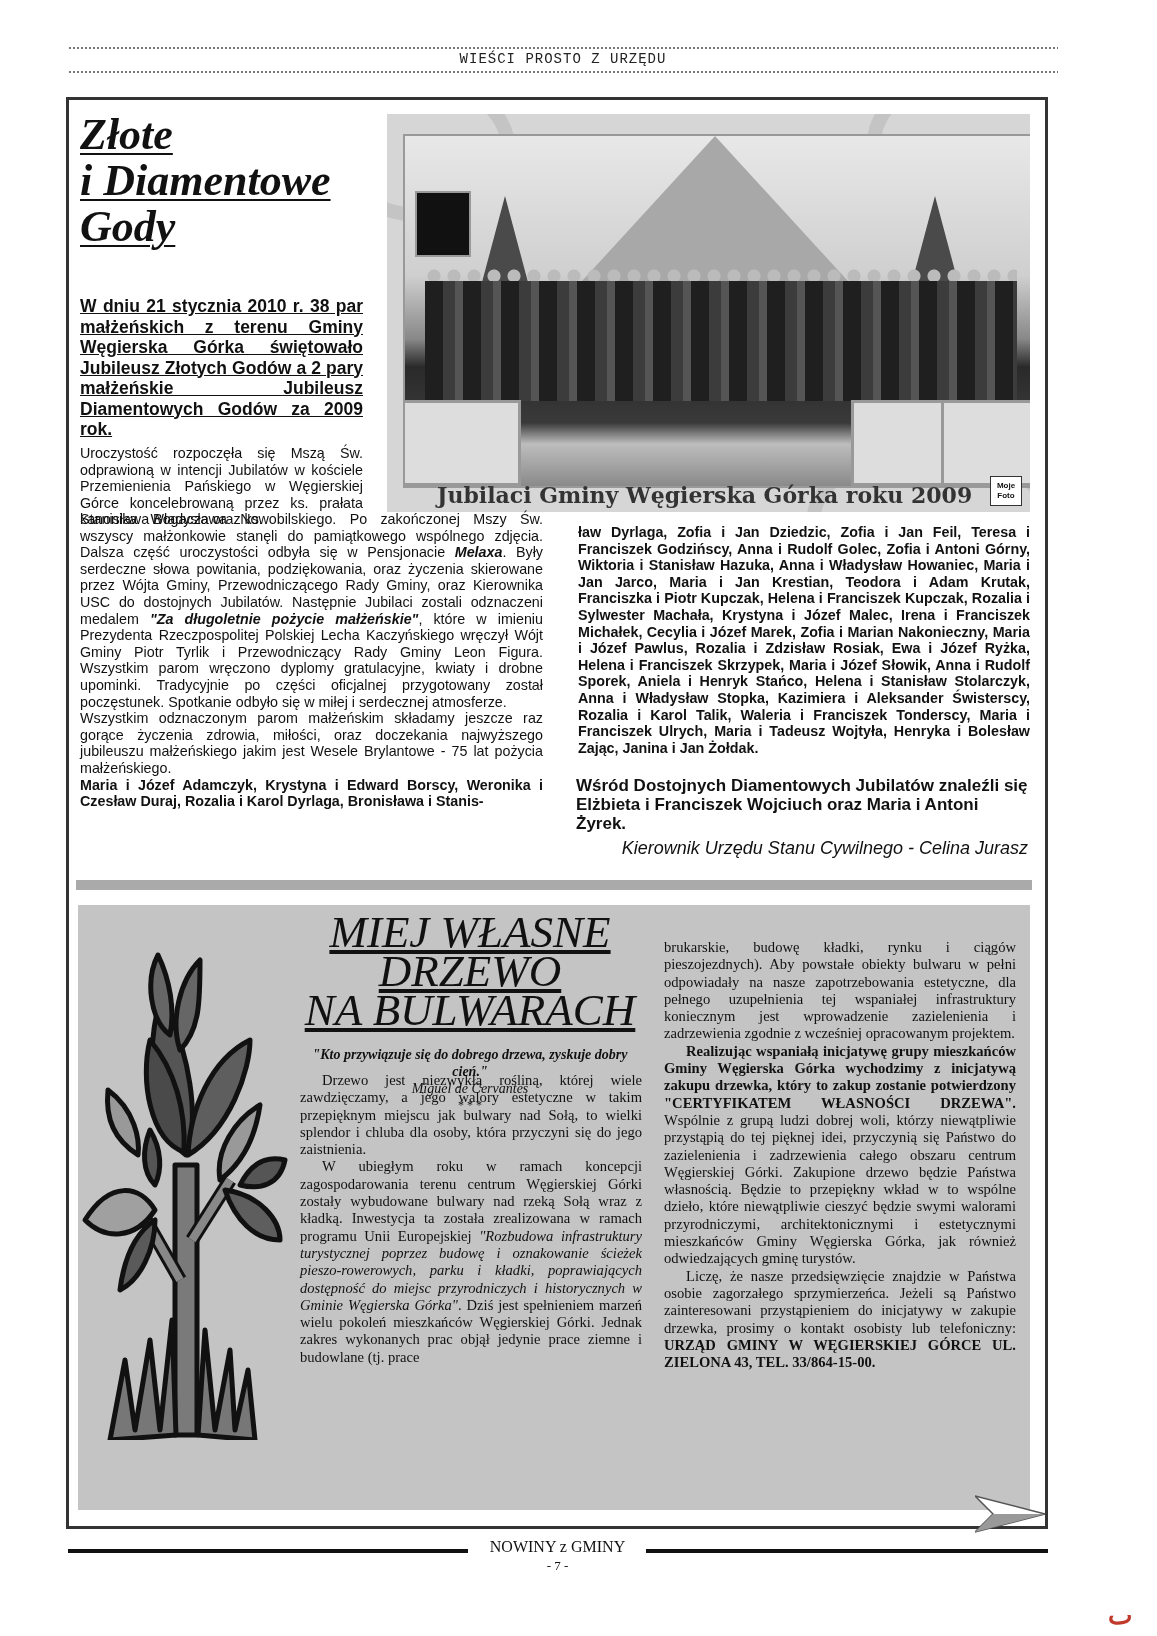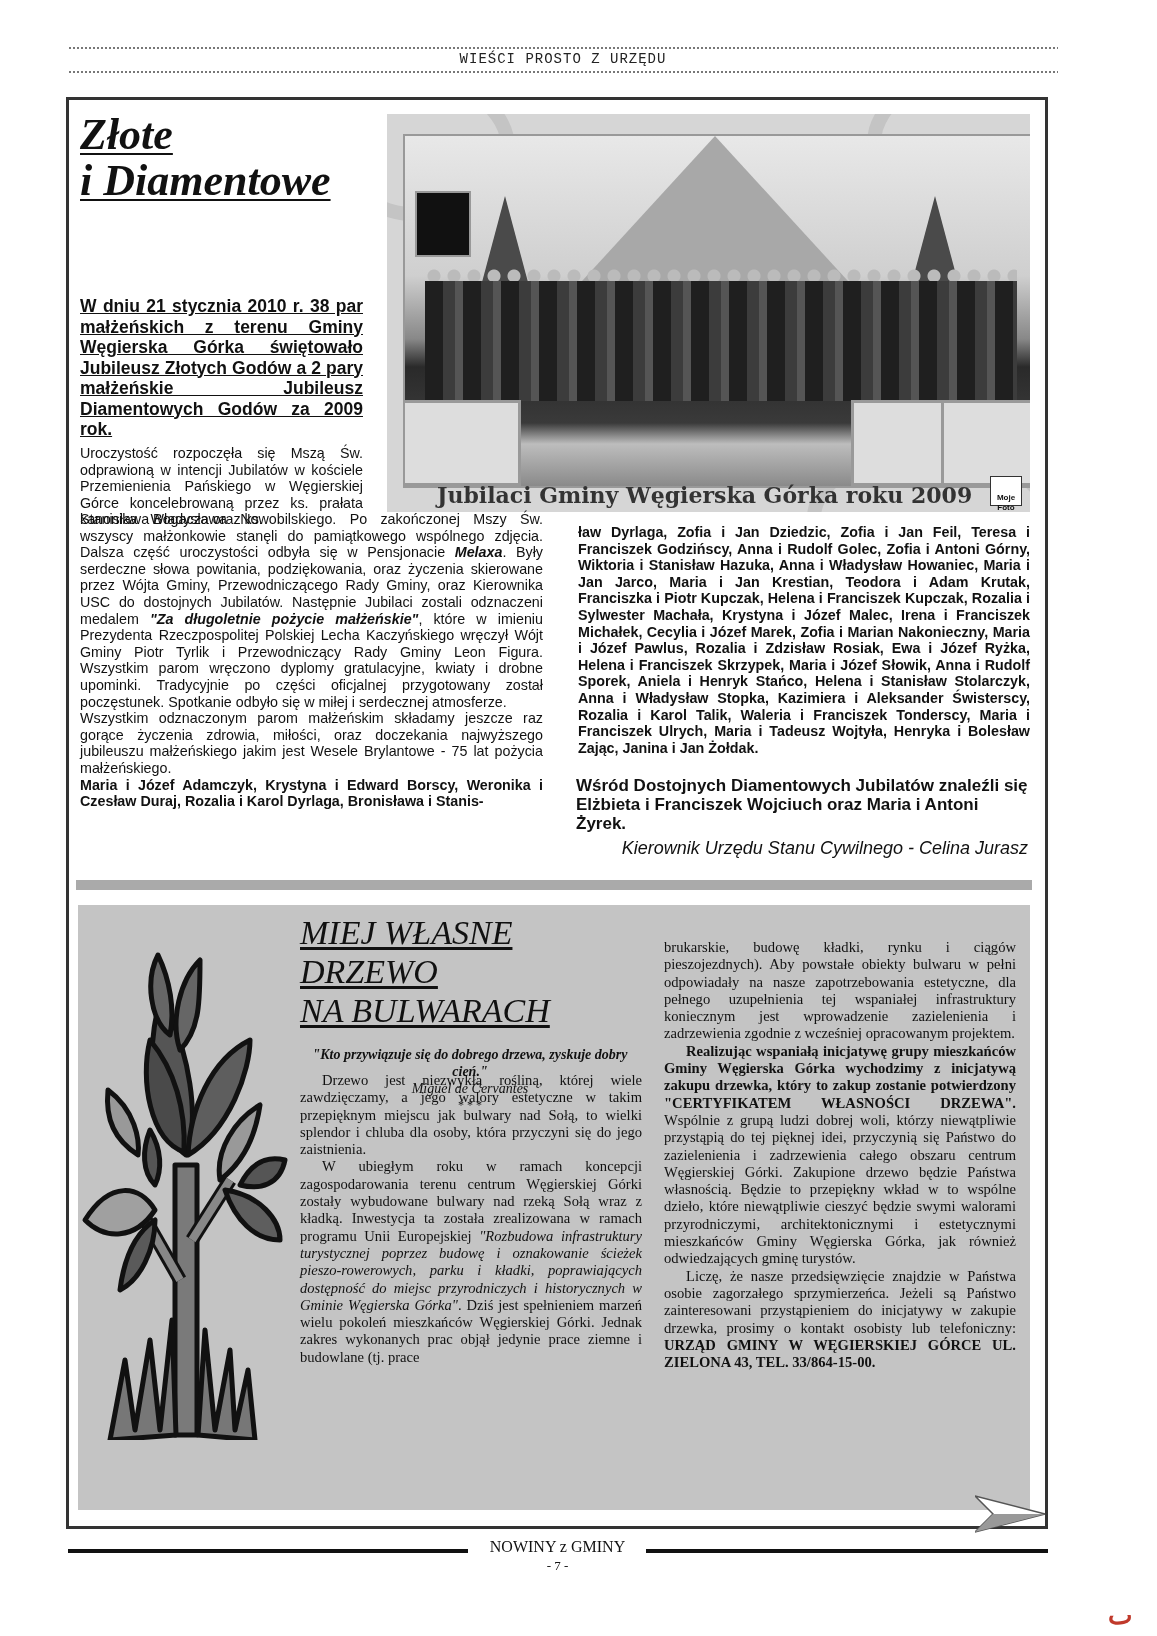--- a/index.html
+++ b/index.html
@@ -37,39 +37,39 @@
   #photo .crowd { position: absolute; left: 20px; right: 20px; top: 145px; height: 120px;
     background: repeating-linear-gradient(90deg, #1f1f1f 0 18px, #3c3c3c 18px 30px, #555 30px 38px); }
   #photo .heads { position: absolute; left: 20px; right: 20px; top: 132px; height: 16px;
     background: repeating-radial-gradient(circle at 9px 8px, #bbb 0 6px, transparent 7px 20px);
     background-size: 20px 16px; }
   #photo .win { position: absolute; left: 10px; top: 55px; width: 52px; height: 62px; background: #111; border: 2px solid #999; }
   #photo .pew { position: absolute; bottom: 0; width: 120px; height: 80px; background: #ddd; border: 3px solid #999; }
   #photo-caption { position: absolute; left: 50px; bottom: 4px; font-family: "DejaVu Serif", serif; font-weight: bold;
     font-size: 22px; color: #333; }
   #photo-badge { position: absolute; right: 8px; bottom: 6px; width: 32px; height: 30px; background: #fff; border: 1px solid #333;
-    font-size: 8px; line-height: 10px; text-align: center; font-weight: bold; padding-top: 16px; box-sizing: border-box; }
+    font-size: 8px; line-height: 10px; text-align: center; font-weight: bold; padding-top: 4px; box-sizing: border-box; }
 
   .body-sans { position: absolute; font-size: 14.3px; line-height: 16.6px; text-align: justify; }
   #para1a { left: 80px; top: 445px; width: 283px; }
   #para1b { left: 80px; top: 511px; width: 463px; }
   #wishes { font-weight: normal; display: block; }
   #golden-intro { display: block; }
   #golden-names { display: block; font-weight: bold; }
   #col-right { left: 578px; top: 524px; width: 452px; font-weight: bold; }
   #diamond { position: absolute; left: 576px; top: 776px; width: 452px; font-weight: bold; font-size: 17px; line-height: 19px; }
   #signature { position: absolute; left: 580px; top: 838px; width: 448px; text-align: right; font-style: italic; font-size: 18px; }
 
   #gray-bar { position: absolute; left: 76px; top: 880px; width: 956px; height: 10px; background: #aaa; }
 
   
   #bottom-box { position: absolute; left: 78px; top: 905px; width: 952px; height: 605px; background: #c4c4c4; }
   #tree-art { position: absolute; left: 80px; top: 940px; width: 210px; height: 500px; }
-  #section-title { position: absolute; left: 300px; top: 913px; width: 340px; text-align: left;
-    font-family: "Liberation Serif", serif; font-style: italic; font-size: 34px; line-height: 39px; }
+  #section-title { position: absolute; left: 300px; top: 913px; width: 340px; text-align: center;
+    font-family: "Liberation Serif", serif; font-style: italic; font-size: 45px; line-height: 39px; }
   #section-title span { display: block; text-decoration: underline; text-underline-offset: 3px; }
   #quote { position: absolute; left: 300px; top: 1046px; width: 340px; text-align: center;
     font-family: "Liberation Serif", serif; font-size: 14px; line-height: 17px; }
   #quote .q { font-weight: bold; font-style: italic; display: block; }
   #quote .a { font-style: italic; display: block; }
   #quote .s { display: block; font-size: 12px; }
   .serif-body { position: absolute; font-family: "Liberation Serif", serif; font-size: 14.6px; line-height: 17.3px; text-align: justify; }
   #col-b1 { left: 300px; top: 1072px; width: 342px; }
   #col-b2 { left: 664px; top: 939px; width: 352px; }
   .indent { text-indent: 22px; display: block; }
@@ -92,20 +92,21 @@
 
 <div class="dots" id="dots-top"></div>
 <div id="header-title">WIEŚCI PROSTO Z URZĘDU</div>
 <div class="dots" id="dots-bot"></div>
 
 <div id="top-box"></div>
 
 <h1 id="article-title" style="margin:0">
   <span>Złote</span>
   <span>i Diamentowe</span>
+  <span>Gody</span>
 </h1>
 <div id="lead">W dniu 21 stycznia 2010 r. 38 par małżeńskich z terenu Gminy Węgierska Górka świętowało Jubileusz Złotych Godów a 2 pary małżeńskie Jubileusz Diamentowych Godów za 2009 rok.</div>
 
 <div id="photo-frame">
   <div class="swirl" style="left:-60px;top:-40px;width:160px;height:120px;"></div>
   <div class="swirl" style="left:480px;top:-50px;width:200px;height:130px;"></div>
   <div class="swirl" style="left:420px;top:330px;width:220px;height:120px;"></div>
   <div id="photo">
     <div class="mosaic"></div>
     <div class="tree" style="left:60px;"></div>

